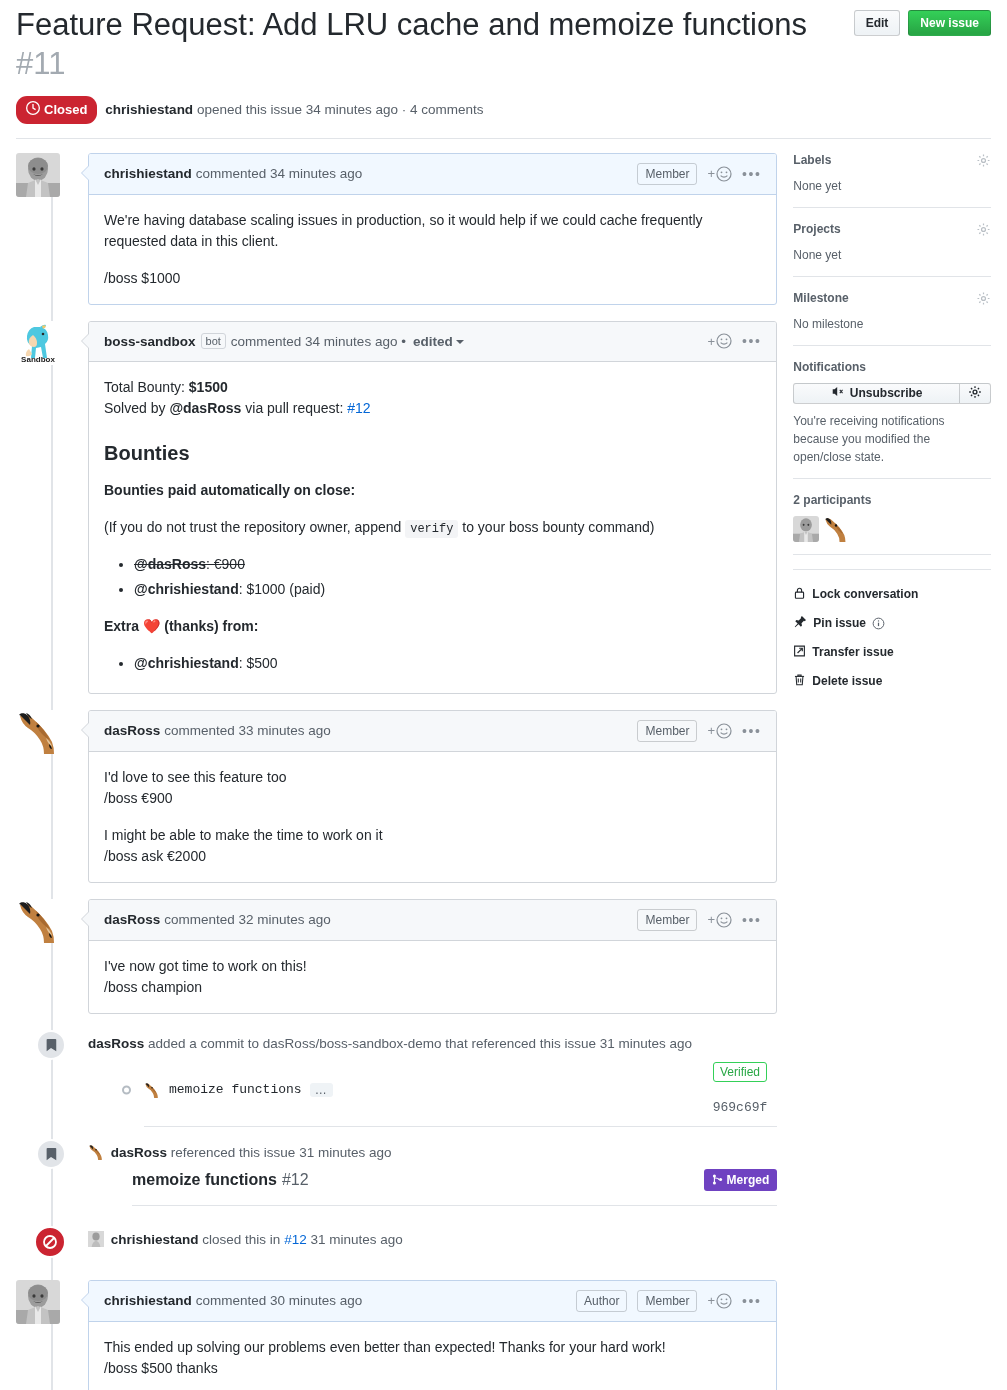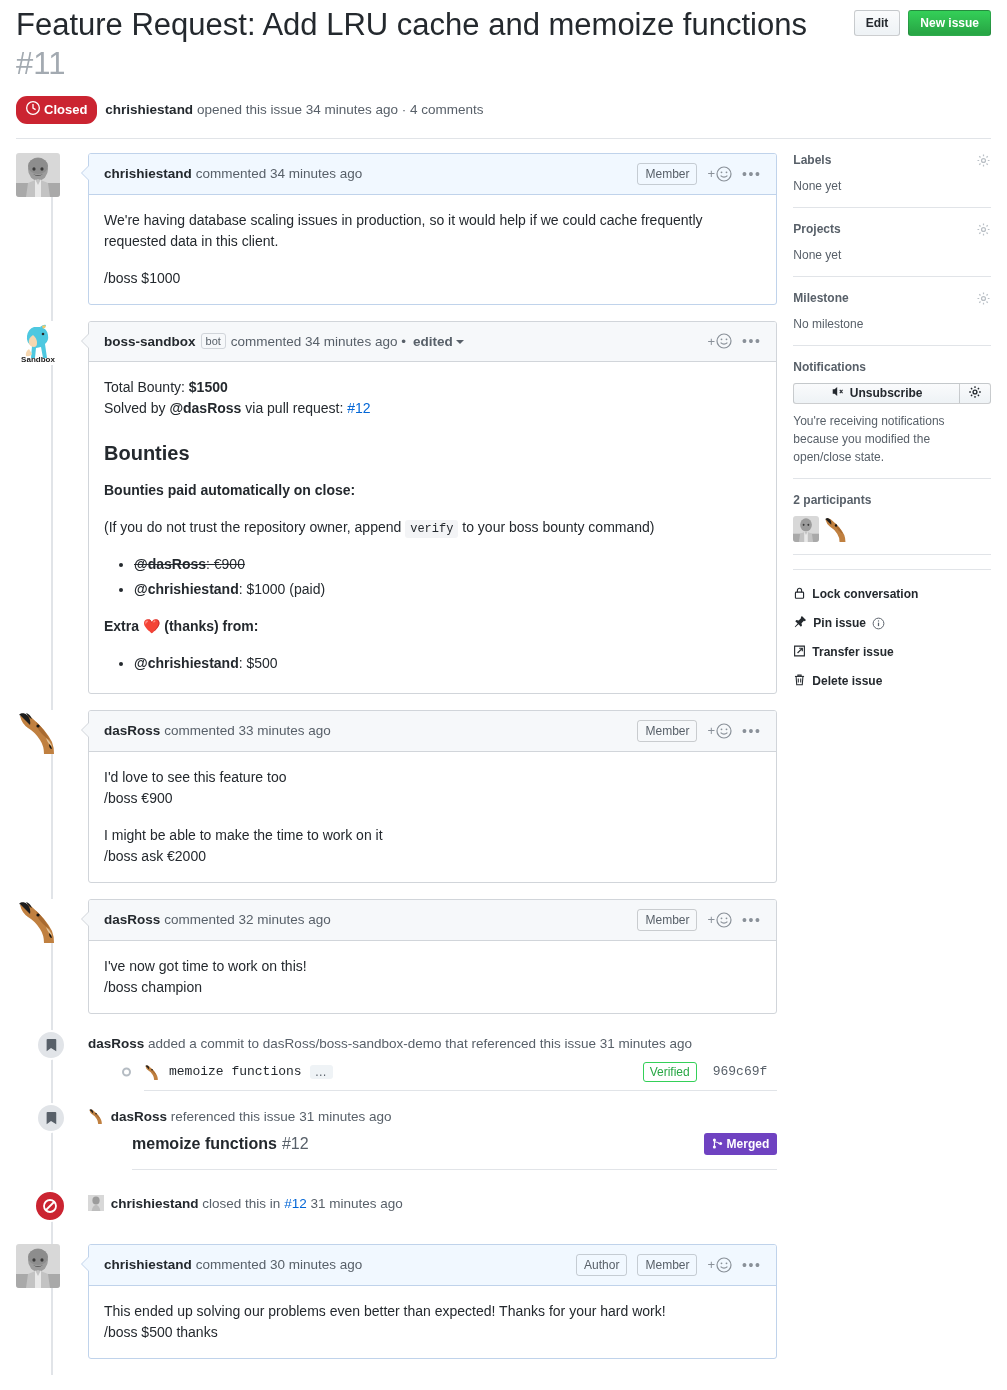--- a/index.html
+++ b/index.html
@@ -164,21 +164,21 @@
   }
   .commit-msg {
     font-family: "Liberation Mono", monospace; font-size: 13px; color: #24292e;
     margin-left: 6px;
   }
   .commit-more {
     margin-left: 8px; font-size: 12px; color: #586069;
     background: #eff3f6; border-radius: 3px; padding: 0px 5px; line-height: 14px;
     letter-spacing: 1px;
   }
-  .commit-right { margin-left: auto; display: flex; align-items: center; gap: 16px; }
+  .commit-right { margin-left: auto; display: flex; align-items: center; gap: 16px; flex-direction: column; }
   .verified {
     font-size: 12px; color: #28a745; border: 1px solid #34d058;
     border-radius: 3px; padding: 1px 6px; line-height: 16px; font-weight: normal;
   }
   .sha { font-family: "Liberation Mono", monospace; font-size: 13px; color: #586069; }
 
   .ref-row {
     display: flex; align-items: center; margin-left: 44px;
     padding: 6px 0 14px 0; border-bottom: 1px solid #e1e4e8; margin-bottom: 14px;
   }

